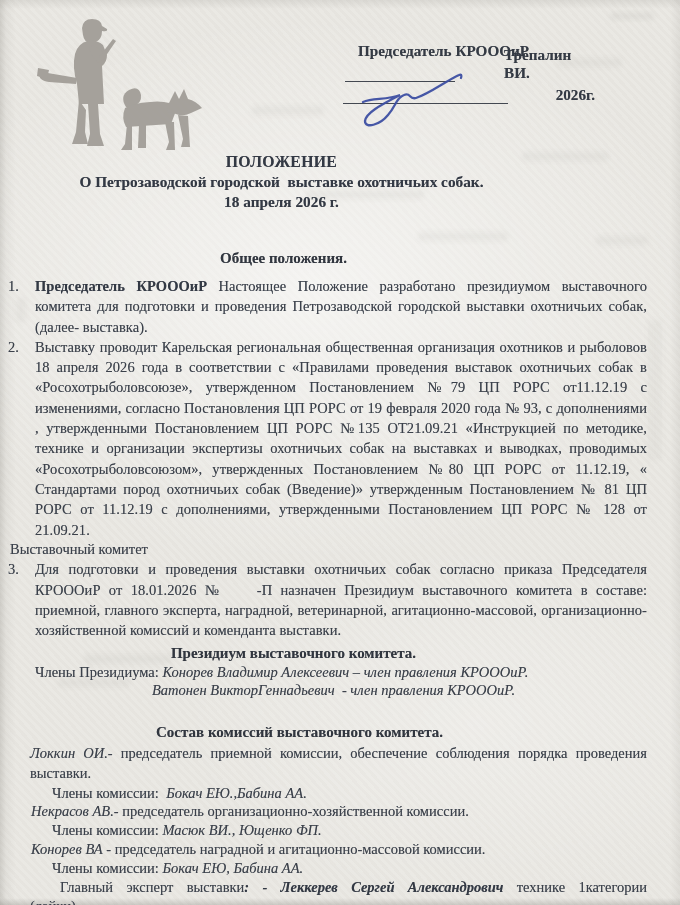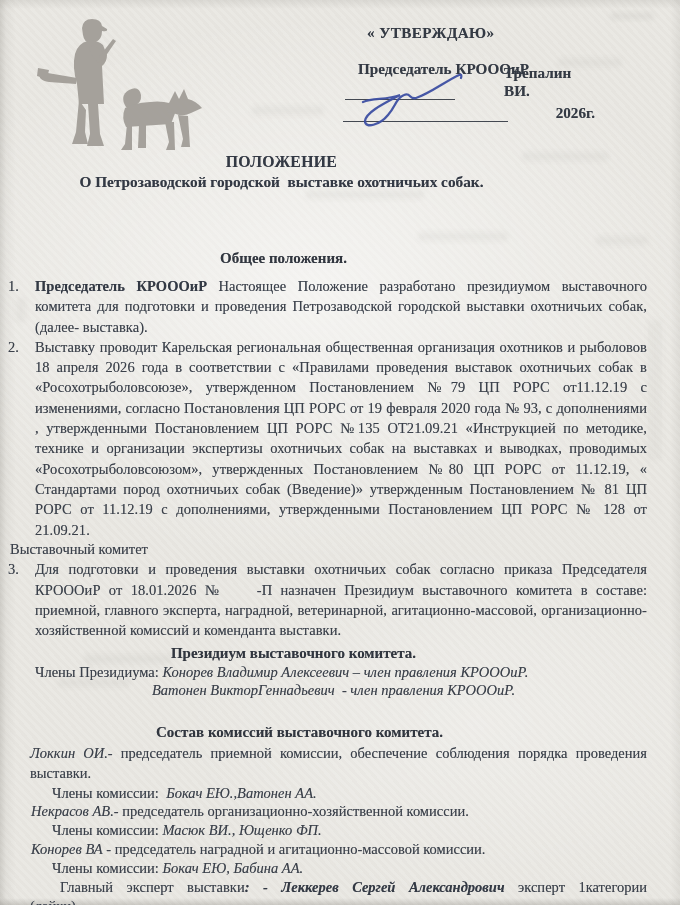--- a/index.html
+++ b/index.html
@@ -85,38 +85,38 @@
       <path d="M145 95 L153 79 L157 87 L162 77 L166 87 Q174 89 180 96 L169 101 Q161 105 154 102 L146 100 Z"></path>
 
       <path d="M105 112 L103 132 L99 138 L110 138 L110 114 Z"></path>
       <path d="M117 113 L116 136 L124 136 L124 113 Z"></path>
       <path d="M143 110 L147 130 L144 138 L153 138 L152 110 Z"></path>
       <path d="M156 103 L161 127 L159 135 L168 135 L166 104 Z"></path>
     </g>
   </svg>
 
   <div class="approve">
-    <div class="approve-quote">« УТВЕРЖДАЮ»</div>
     <div class="approve-title">Председатель КРОООиР</div>
     <div class="sig-row">
       <span class="u u1"></span>
       <span class="sig-name">Трепалин ВИ.</span>
     </div>
     <div class="sig-row">
       <span class="u u2"></span>
       <span class="sig-year">2026г.</span>
     </div>
     <svg class="signature" width="118" height="60" viewBox="0 0 118 60">
       <path d="M6 31 C 16 27, 30 29, 43 24 C 28 32, 9 41, 8 50 C 8 58, 23 54, 31 44 C 39 35, 39 27, 47 24 C 54 21, 52 29, 59 27 C 72 23, 89 10, 102 4 C 104 3, 105 4, 104 7" fill="none" stroke="#3d4fa2" stroke-width="2.3" stroke-linecap="round" opacity=".95"></path>
     </svg>
   </div>
 
   <div class="title-block">
     <div class="t1">ПОЛОЖЕНИЕ</div>
     <div class="t2">О Петрозаводской городской&nbsp; выставке охотничьих собак.</div>
+    <div class="t3">18 апреля 2026 г.</div>
   </div>
 
   <div class="body">
 
     <div class="h-sec hg">Общее положения.</div>
 
     <div class="item">
       <span class="num">1.</span>
       <b>Председатель КРОООиР</b><span> Настоящее Положение разработано президиумом выставочного комитета для подготовки и проведения Петрозаводской городской выставки охотничьих собак,(далее- выставка).</span>
     </div>
@@ -142,37 +142,37 @@
       <i>Ватонен ВикторГеннадьевич&nbsp; - член правления КРОООиР.</i>
     </div>
 
     <div class="h-sec hc">Состав комиссий выставочного комитета.</div>
 
     <div class="just">
       <i>Локкин ОИ.-</i><span> председатель приемной комиссии, обеспечение соблюдения порядка проведения выставки.</span>
     </div>
 
     <div class="line ind22">
-      <span>Члены комиссии:&nbsp; </span><i>Бокач ЕЮ.,Ватонен АА.</i>
+      <span>Члены комиссии:&nbsp; </span><i>Бокач ЕЮ.,Бабина АА.</i>
     </div>
     <div class="line ind27">
       <i>Некрасов АВ.</i><span>- председатель организационно-хозяйственной комиссии.</span>
     </div>
     <div class="line ind22">
       <span>Члены комиссии: </span><i>Масюк ВИ., Ющенко ФП.</i>
     </div>
     <div class="line ind27">
       <i>Конорев ВА</i><span> - председатель наградной и агитационно-массовой комиссии.</span>
     </div>
     <div class="line ind22">
       <span>Члены комиссии: </span><i>Бокач ЕЮ, Бабина АА.</i>
     </div>
 
     <div class="just chief">
-      <span>Главный эксперт выставки</span><b><i>: - Леккерев Сергей Александрович</i></b><span> эксперт 1категории</span>
+      <span>Главный эксперт выставки</span><b><i>: - Леккерев Сергей Александрович</i></b><span> технике 1категории</span>
     </div>
     <div class="note">(лайки)</div>
 
   </div>
 
   <div>
     <div class="ghost" style="left:558px;top:58px;width:64px;height:9px;"></div>
     <div class="ghost" style="left:252px;top:106px;width:72px;height:9px;"></div>
     <div class="ghost" style="left:306px;top:190px;width:118px;height:9px;"></div>
     <div class="ghost" style="left:522px;top:152px;width:86px;height:9px;"></div>

